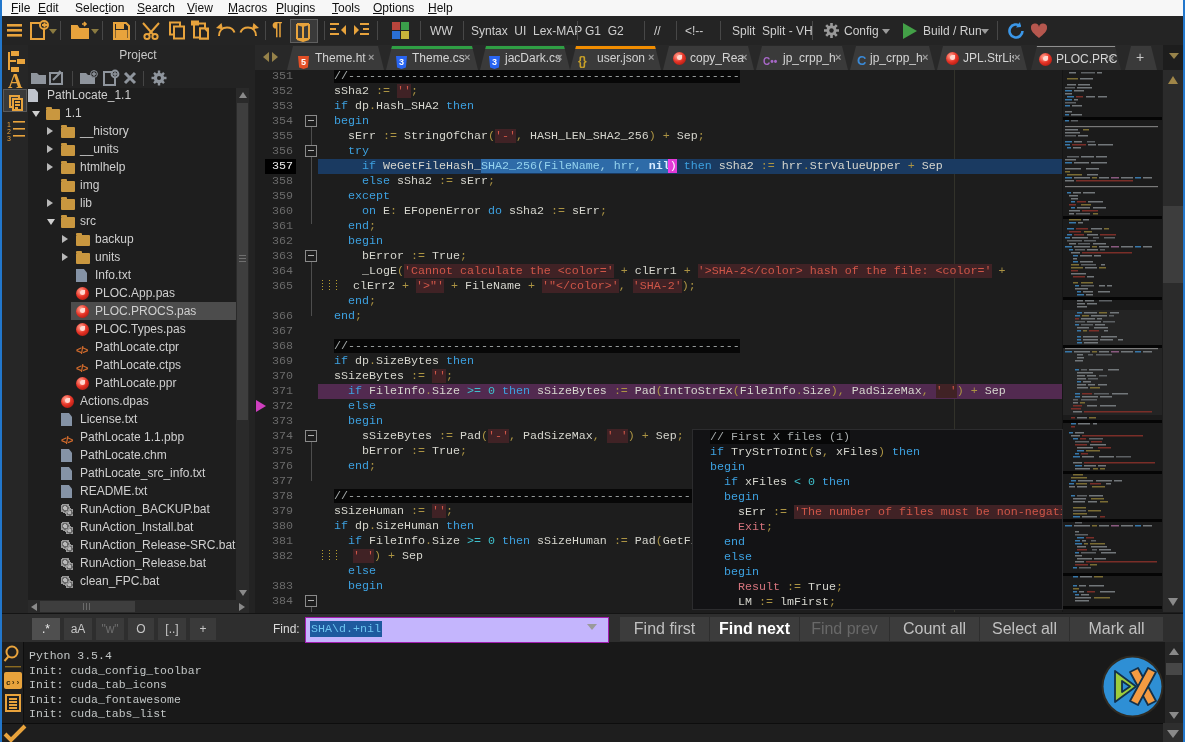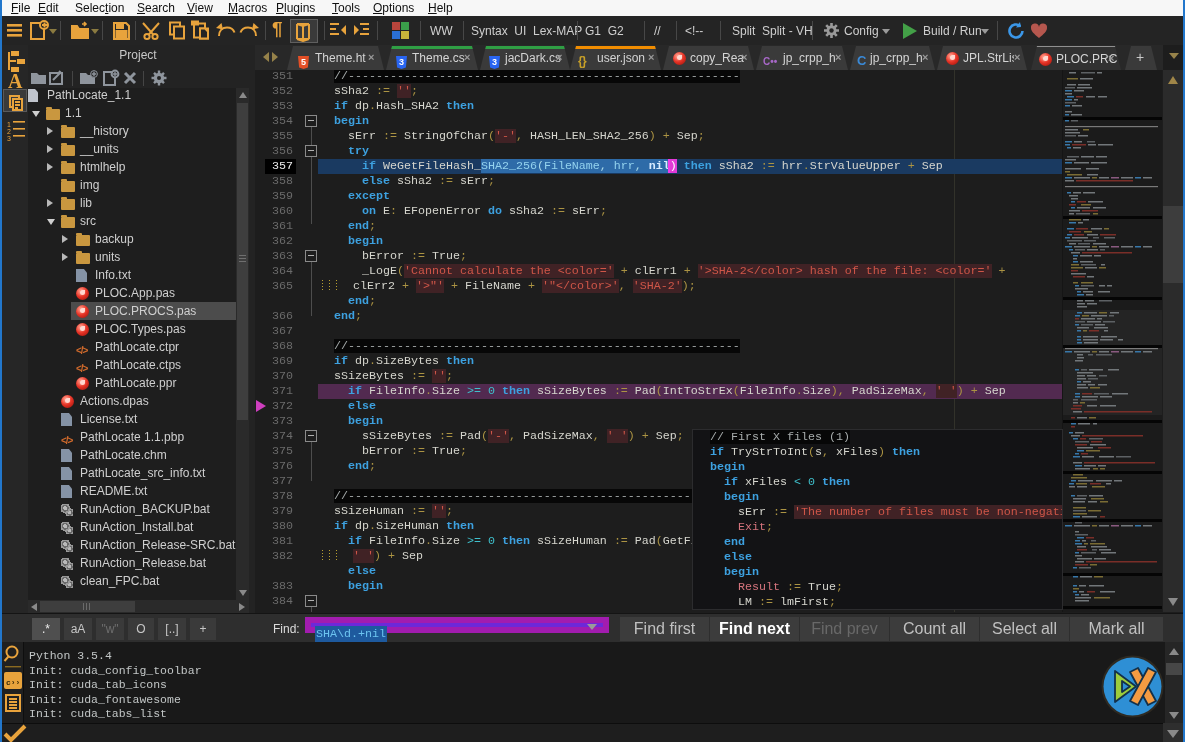--- a/index.html
+++ b/index.html
@@ -76,21 +76,21 @@
 #foldline2{position:absolute;left:311px;top:262px;width:1px;height:54px;background:#4d4d4d}
 #foldline3{position:absolute;left:311px;top:442px;width:1px;height:39px;background:#4d4d4d}
 #foldline4{position:absolute;left:311px;top:607px;width:1px;height:5px;background:#4d4d4d}
 .fbox{position:absolute;left:305px;width:12px;height:12px;background:#1d1d1d;border:1px solid #8a8a8a;z-index:3}
 .fbox:after{content:"";position:absolute;left:2px;top:4px;width:6px;height:1px;background:#b0b0b0}
 #code{position:absolute;left:318px;top:68.5px;width:744px;z-index:1}
 .crow{height:15px;line-height:15px;font-family:"Liberation Mono",monospace;font-size:11.67px;color:#d6d6ce;white-space:pre;padding-left:2px}
 .lsel{background:#1a3a61}
 .lcur{background:#522a50}
 .crow i{font-style:normal}
-i.k{color:#3da1e0;font-weight:bold}
+i.k{color:#3da1e0;font-weight:normal}
 i.s{color:#cf5648;background:#402225}
 i.y{color:#ab9343}
 i.n{color:#3fc0cc}
 i.c{color:#a8adad;background:#070707}
 i.p{color:#d4737c}
 i.e{color:#93d2ee;background:#2e6ba8}
 i.ey{color:#a8d8e8;background:#2e6ba8}
 i.ek{color:#d8ecff;background:#2e6ba8;font-weight:bold}
 i.bm{color:#fff;background:#e23ad6}
 i.wgl{display:inline-block;width:33px;height:14px;vertical-align:top;background:repeating-linear-gradient(#b8a030 0 1px,transparent 1px 3px) 2px 1px/1px 12px no-repeat,repeating-linear-gradient(#b8a030 0 1px,transparent 1px 3px) 9px 1px/1px 12px no-repeat,repeating-linear-gradient(#b8a030 0 1px,transparent 1px 3px) 16px 1px/1px 12px no-repeat}
@@ -102,21 +102,21 @@
 
 #minimap{position:absolute;left:1063px;top:70px;z-index:1}
 #mmgap{position:absolute;left:1062px;top:70px;width:1px;height:542px;background:#151515}
 
 #evsb{position:absolute;left:1163px;top:70px;width:20px;height:542px;background:#2b2b2b}
 #evthumb{position:absolute;left:1163px;top:206px;width:20px;height:77px;background:#3d3d3d}
 
 #findbar{position:absolute;left:2px;top:613px;width:1181px;height:29px;background:#2e2e2e;border-top:1px solid #141414;z-index:6}
 .fbtn{position:absolute;top:4px;height:22px;background:#3a3a3a;font-size:12px;color:#c6c6c6;text-align:center;line-height:22px}
 #findlbl{position:absolute;left:271px;top:8px;font-size:12px;color:#dcdcdc}
-#findinput{position:absolute;left:303px;top:3px;width:304px;height:16px;background:#6d28d9;border:6px solid #a21caf}
+#findinput{position:absolute;left:303px;top:3px;width:304px;height:26px;background:#c4b5fd;border:1px solid #a21caf}
 #findsel{position:absolute;left:4px;top:3px;height:16px;background:#1e5a9e;color:#6cc4f0;font-family:"Liberation Mono",monospace;font-size:11.67px;line-height:16px;padding:0 1px}
 #finddd{position:absolute;left:585px;top:10px;width:0;height:0;border-left:5px solid transparent;border-right:5px solid transparent;border-top:6px solid #9a9a9a}
 .fab{position:absolute;top:3px;width:89px;height:24px;background:#3c3c3c;font-size:16px;color:#c0c0c0;text-align:center;line-height:24px}
 
 #conswrap{position:absolute;left:2px;top:642px;width:1181px;height:81px;background:#191919}
 #conicons{position:absolute;left:2px;top:642px;width:22px;height:81px;background:#202020;border-right:1px solid #0e0e0e}
 #console{position:absolute;left:29px;top:649px;font-family:"Liberation Mono",monospace;font-size:11.5px;line-height:14.5px;color:#c2c6c6;z-index:2}
 #cvsb{position:absolute;left:1165px;top:642px;width:18px;height:81px;background:#262626}
 #cvthumb{position:absolute;left:1166px;top:663px;width:16px;height:12px;background:#474747}
 #botrow{position:absolute;left:2px;top:723px;width:1181px;height:19px;background:#1e1e1e;border-top:1px solid #0d0d0d}

